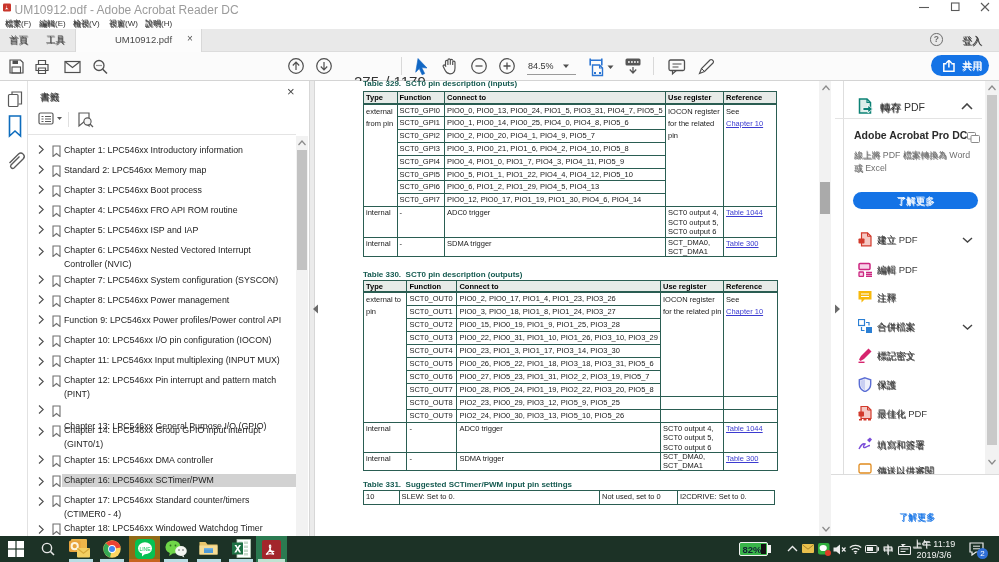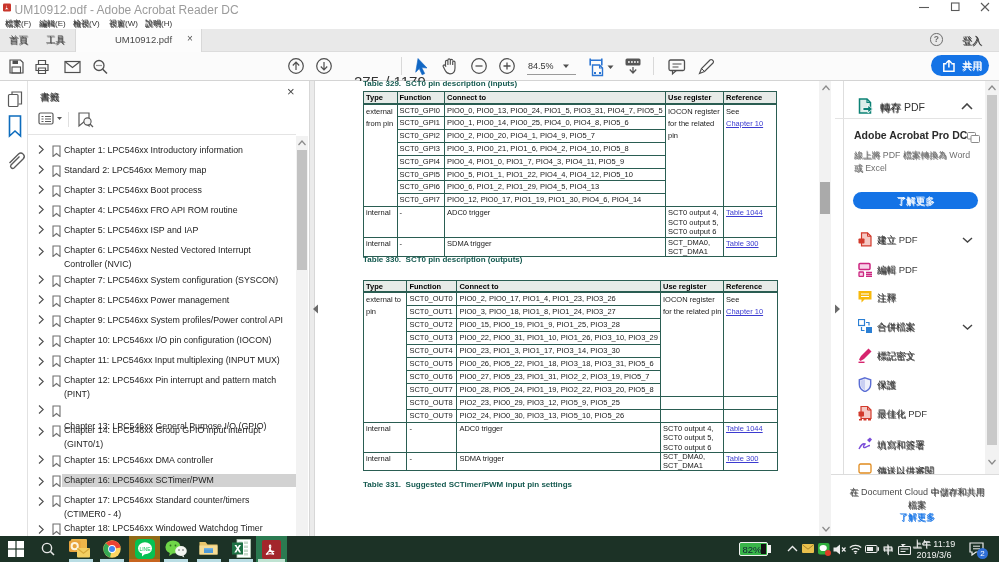--- a/index.html
+++ b/index.html
@@ -225,21 +225,21 @@
 <svg class="ab" style="left:52px;top:214px" width="9" height="12" viewBox="0 0 9 12">
         <path d="M1 1 h7 v10.5 l-3.5 -3 l-3.5 3 z" fill="none" stroke="#6e6e6e" stroke-width="1.1"></path>
       </svg>
 <div class="ab bmrow" style="left:64px;top:214px">Chapter 8: LPC546xx Power management</div>
 <svg class="ab" style="left:37px;top:234px" width="8" height="9" viewBox="0 0 8 9">
         <path d="M2 0.5 L6.2 4.5 L2 8.5" fill="none" stroke="#4d4d4d" stroke-width="1.1"></path>
       </svg>
 <svg class="ab" style="left:52px;top:234px" width="9" height="12" viewBox="0 0 9 12">
         <path d="M1 1 h7 v10.5 l-3.5 -3 l-3.5 3 z" fill="none" stroke="#6e6e6e" stroke-width="1.1"></path>
       </svg>
-<div class="ab bmrow" style="left:64px;top:234px">Chapter 9: LPC546xx System profiles/Power control API</div>
+<div class="ab bmrow" style="left:64px;top:234px">Function 9: LPC546xx Power profiles/Power control API</div>
 <svg class="ab" style="left:37px;top:256px" width="8" height="9" viewBox="0 0 8 9">
         <path d="M2 0.5 L6.2 4.5 L2 8.5" fill="none" stroke="#4d4d4d" stroke-width="1.1"></path>
       </svg>
 <svg class="ab" style="left:52px;top:254px" width="9" height="12" viewBox="0 0 9 12">
         <path d="M1 1 h7 v10.5 l-3.5 -3 l-3.5 3 z" fill="none" stroke="#6e6e6e" stroke-width="1.1"></path>
       </svg>
 <div class="ab bmrow" style="left:64px;top:254px">Chapter 10: LPC546xx I/O pin configuration (IOCON)</div>
 <svg class="ab" style="left:37px;top:276px" width="8" height="9" viewBox="0 0 8 9">
         <path d="M2 0.5 L6.2 4.5 L2 8.5" fill="none" stroke="#4d4d4d" stroke-width="1.1"></path>
       </svg>
@@ -366,21 +366,21 @@
           </tr>
           <tr style="height:16.5px">
             <td style="vertical-align:top">internal</td>
             <td style="vertical-align:top">-</td>
             <td style="vertical-align:top">SDMA trigger</td>
             <td style="vertical-align:top;line-height:8.7px">SCT_DMA0,<br>SCT_DMA1</td>
             <td style="vertical-align:top"><a class="lk">Table 300</a></td>
           </tr>
         </tbody>
       </table>
-<div class="ab cap" style="left:48px;top:174px">Table 330.&nbsp; SCT0 pin description (outputs)</div>
+<div class="ab cap" style="left:48px;top:189px">Table 330.&nbsp; SCT0 pin description (outputs)</div>
 <table class="pdf" style="left:48px;top:198.6px;width:414.0px">
         <colgroup>
           <col style="width:43.4px">
           <col style="width:50px">
           <col style="width:203.6px">
           <col style="width:63px">
           <col style="width:54px">
         </colgroup>
         <tbody>
           <tr style="height:10.6px">
@@ -455,20 +455,26 @@
       </table>
 <div class="ab cap" style="left:48px;top:399px">Table 331.&nbsp; Suggested SCTimer/PWM input pin settings</div>
 <table class="pdf" style="left:48px;top:409px;width:411.0px">
         <colgroup>
           <col style="width:35.5px">
           <col style="width:200.5px">
           <col style="width:78px">
           <col style="width:97px">
         </colgroup>
         <tbody>
+          <tr style="height:14.2px">
+            <td>10</td>
+            <td>SLEW: Set to 0.</td>
+            <td>Not used, set to 0</td>
+            <td>I2CDRIVE: Set to 0.</td>
+          </tr>
         </tbody>
       </table>
     </div>
   <div id="cscroll" class="ab"></div>
   <div id="cthumb" class="ab"></div>
   <div id="rpanel" class="ab">
       <div id="rpline" class="ab"></div>
       <svg class="ab" style="left:27px;top:17px" width="15" height="16" viewBox="0 0 15 16">
         <path d="M1.5 1 h7.5 l3.5 3.5 V15 h-11 z" fill="#dceee9" stroke="#0c8276" stroke-width="1.5"></path>
         <path d="M9 1 v3.5 h3.5" fill="none" stroke="#0c8276" stroke-width="1.2"></path>
@@ -537,21 +543,20 @@
         <path d="M1 12 c2 -4 4 -6 6 -5 c-2 2 -2 4 0 3.5 c2 -0.5 3 -2 5 -2" fill="none" stroke="#7a4dd8" stroke-width="1.4"></path>
         <path d="M9 3 l3 -2.5 2 2 -2.5 3 z" fill="#7a4dd8"></path>
       </svg>
 <div class="ab tool" style="left:46px;top:358px"><i class="cj">填寫和簽署</i></div>
 <svg class="ab" style="left:27px;top:382px" width="15" height="15" viewBox="0 0 15 15">
         <rect x="1" y="1" width="12" height="9" rx="1.5" fill="none" stroke="#e08b1e" stroke-width="1.3"></rect>
       </svg>
 <div class="ab tool" style="left:46px;top:384px"><i class="cj">傳送以供審閱</i></div>
 <div class="ab" style="left:0px;top:393px;width:154px;height:62px;background:#fff"></div>
       <div class="ab" style="left:0px;top:392.5px;width:168px;height:1px;background:#dcdcdc"></div>
-<div class="ab" style="left:4px;top:405px;width:164px;text-align:center;font-size:9px;color:#4a4a4a"><i class="cj">在</i> Document Cloud <i class="cj">中儲存和共用</i><br><i class="cj">檔案</i></div>
 <div class="ab" style="left:4px;top:430px;width:164px;text-align:center;font-size:9px;color:#1473e6"><i class="cj">了解更多</i></div>
     </div>
   <div id="rscroll" class="ab"></div>
   <div id="rthumb" class="ab"></div>
 </div>
 <div id="taskbar" class="ab">
     <svg class="ab" style="left:8px;top:5px" width="16" height="16" viewBox="0 0 16 16">
       <rect x="0" y="0" width="7.4" height="7.4" fill="#fff"></rect>
       <rect x="8.6" y="0" width="7.4" height="7.4" fill="#fff"></rect>
       <rect x="0" y="8.6" width="7.4" height="7.4" fill="#fff"></rect>
@@ -612,21 +617,21 @@
     </svg>
 <div class="ab" style="left:69px;top:23px;width:24px;height:3px;background:#b9dde4"></div>
 <div class="ab" style="left:100px;top:23px;width:24px;height:3px;background:#b9dde4"></div>
 <div class="ab" style="left:164px;top:23px;width:24px;height:3px;background:#b9dde4"></div>
 <div class="ab" style="left:197px;top:23px;width:24px;height:3px;background:#b9dde4"></div>
 <div class="ab" style="left:229px;top:23px;width:24px;height:3px;background:#b9dde4"></div>
 <div class="ab" style="left:258px;top:23px;width:27px;height:3px;background:#bfe3d2"></div>
 <div class="ab" style="left:739px;top:6px;width:29px;height:14px;border:1.5px solid #f2f2f2;border-radius:2px;background:#39b54a"></div>
 <div class="ab" style="left:761px;top:8px;width:5px;height:10px;background:#111"></div>
 <div class="ab" style="left:768px;top:9px;width:3px;height:8px;background:#f2f2f2"></div>
-<div class="ab" style="left:741px;top:8px;width:22px;font-size:9.5px;font-weight:normal;color:#123;text-align:center">82%</div>
+<div class="ab" style="left:741px;top:8px;width:22px;font-size:9.5px;font-weight:bold;color:#123;text-align:center">82%</div>
 <svg class="ab" style="left:787px;top:9px" width="11" height="7" viewBox="0 0 11 7">
       <path d="M1 6 L5.5 1.5 L10 6" fill="none" stroke="#ececec" stroke-width="1.4"></path>
     </svg>
 <svg class="ab" style="left:802px;top:8px" width="12" height="9" viewBox="0 0 12 9">
       <rect x="0" y="0" width="12" height="9" rx="1" fill="#e9c04c"></rect>
       <path d="M0.5 0.8 l5.5 4.4 5.5 -4.4" fill="none" stroke="#a8842a" stroke-width="1"></path>
     </svg>
 <svg class="ab" style="left:818px;top:7px" width="13" height="13" viewBox="0 0 13 13">
       <rect x="0" y="0" width="11.5" height="11.5" rx="2" fill="#2fae3c"></rect>
       <ellipse cx="5.2" cy="5" rx="3.6" ry="3.1" fill="#fff"></ellipse>

